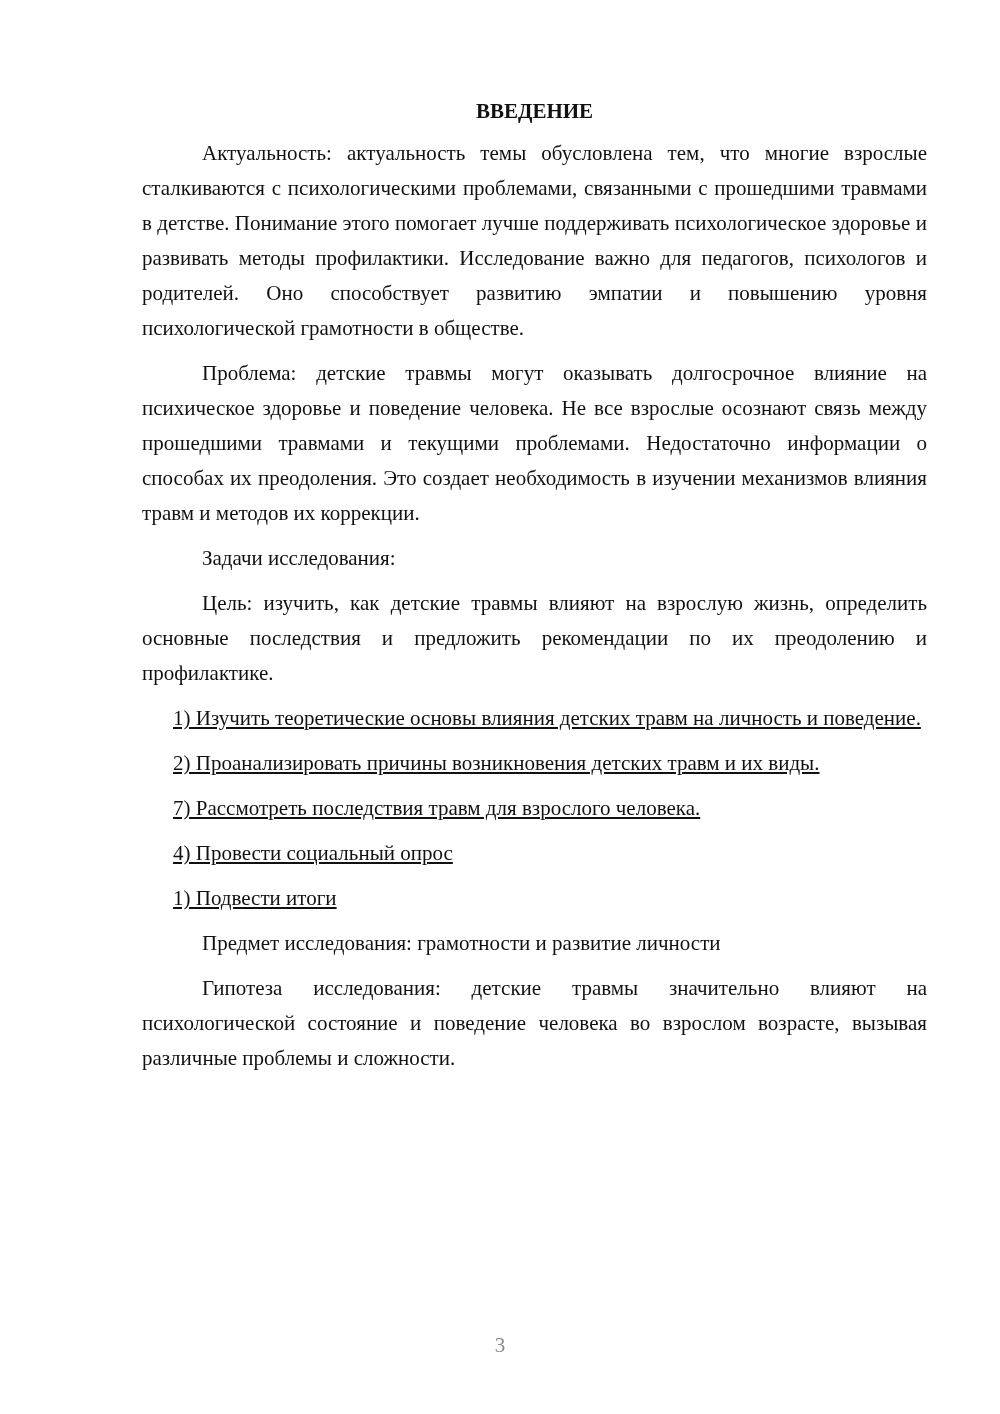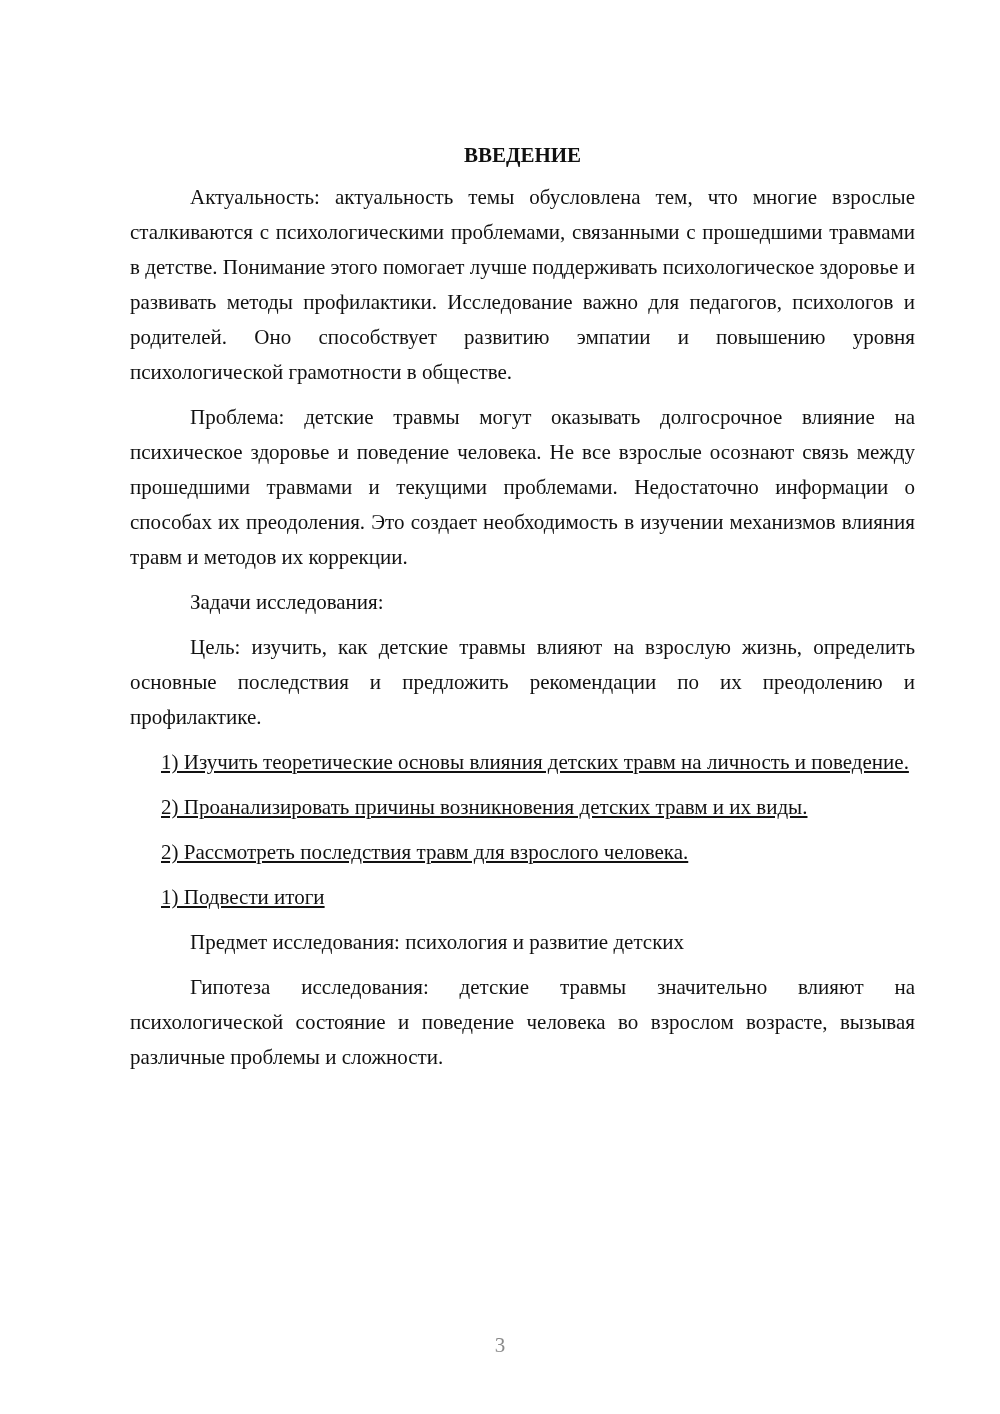--- a/index.html
+++ b/index.html
@@ -3,22 +3,22 @@
 <meta charset="utf-8">
 <style>
   html, body { margin: 0; padding: 0; background: #ffffff; }
   body { width: 1000px; height: 1414px; position: relative; overflow: hidden; }
   .page {
     position: absolute; left: 0; top: 0; width: 1000px; height: 1414px;
     background: #ffffff; color: #111111;
     font-family: "Liberation Serif", "DejaVu Serif", serif;
   }
   .content {
-    position: absolute; left: 130px; top: 96px; width: 785px;
-    font-size: 21px; line-height: 35px; margin-top: 44px;
+    position: absolute; left: 142px; top: 96px; width: 785px;
+    font-size: 21px; line-height: 35px;
   }
   .heading {
     text-align: center; font-weight: bold; font-size: 21px;
     line-height: 30px; margin: 0 0 10px 0; padding-left: 0;
   }
   p { margin: 0 0 10px 0; text-align: justify; text-indent: 60px; }
   p.list { text-indent: 31px; text-decoration: underline; }
   .page-number {
     position: absolute; left: 0; width: 1000px; top: 1333px;
     text-align: center; font-size: 21px; color: #8a8a8a;
@@ -32,21 +32,22 @@
   <div class="content">
     <div class="heading">ВВЕДЕНИЕ</div>
 
     <p>Актуальность: актуальность темы обусловлена тем, что многие взрослые сталкиваются с психологическими проблемами, связанными с прошедшими травмами в детстве. Понимание этого помогает лучше поддерживать психологическое здоровье и развивать методы профилактики. Исследование важно для педагогов, психологов и родителей. Оно способствует развитию эмпатии и повышению уровня психологической грамотности в обществе.</p>
     <p>Проблема: детские травмы могут оказывать долгосрочное влияние на психическое здоровье и поведение человека. Не все взрослые осознают связь между прошедшими травмами и текущими проблемами. Недостаточно информации о способах их преодоления. Это создает необходимость в изучении механизмов влияния травм и методов их коррекции.</p>
     <p>Задачи исследования:</p>
     <p>Цель: изучить, как детские травмы влияют на взрослую жизнь, определить основные последствия и предложить рекомендации по их преодолению и профилактике.</p>
 
     <p class="list">1) Изучить теоретические основы влияния детских травм на личность и поведение.</p>
     <p class="list">2) Проанализировать причины возникновения детских травм и их виды.</p>
-    <p class="list">2) Рассмотреть последствия травм для взрослого человека.</p>
+    <p class="list">7) Рассмотреть последствия травм для взрослого человека.</p>
+    <p class="list">4) Провести социальный опрос</p>
     <p class="list">1) Подвести итоги</p>
 
-    <p>Предмет исследования: психология и развитие детских</p>
+    <p>Предмет исследования: грамотности и развитие личности</p>
     <p>Гипотеза исследования: детские травмы значительно влияют на психологической состояние и поведение человека во взрослом возрасте, вызывая различные проблемы и сложности.</p>
   </div>
 
   <div class="page-number">3</div>
 </div>
 
 </body></html>

